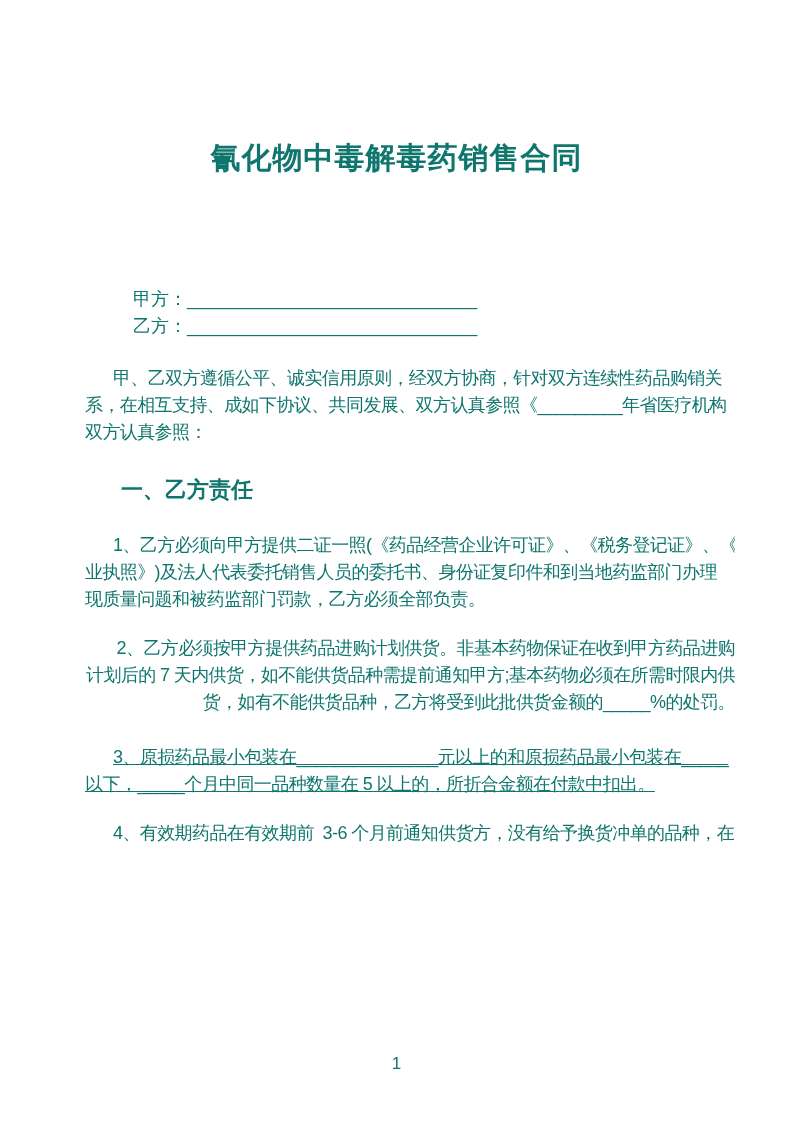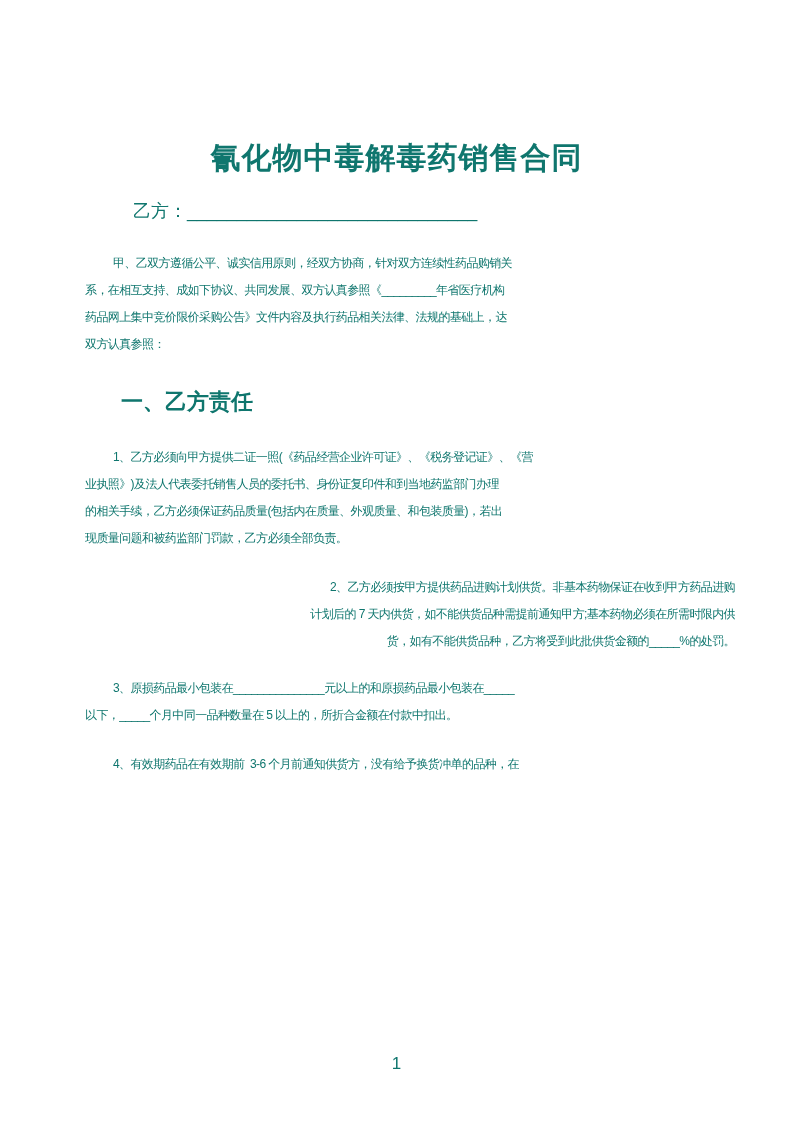--- a/index.html
+++ b/index.html
@@ -25,28 +25,28 @@
     letter-spacing: 1px;
   }
   .party-row {
     margin-left: 85px;
     padding-left: 48px;
     font-size: 18px;
     line-height: 27px;
     white-space: pre;
   }
   .party-row-a { margin-top: 113px; }
-  .party-row-b { margin-top: 25px; }
+  .party-row-b { }
   .party-blank {
     letter-spacing: 0;
   }
   .para {
     margin-left: 85px;
     width: 650px;
-    font-size: 12px;
+    font-size: 18px;
     line-height: 27px;
     letter-spacing: -0.6px;
     overflow: hidden;
   }
   .para .line {
     white-space: pre;
     height: 27px;
   }
   .para .line.first {
     padding-left: 28px;
@@ -56,55 +56,54 @@
     margin-top: 30px;
     margin-left: 85px;
     padding-left: 36px;
     font-size: 22px;
     line-height: 27px;
     font-weight: bold;
     white-space: pre;
   }
   .clause-1 { margin-top: 29px; }
   .clause-2 { margin-top: 22px; text-align: right; }
-  .clause-3 { margin-top: 20px; }
+  .clause-3 { margin-top: 28px; text-decoration: underline; }
   .clause-4 { margin-top: 22px; }
   .page-footer {
     position: absolute;
     top: 1050px;
     left: 0;
     width: 100%;
     text-align: center;
     font-size: 17px;
     line-height: 27px;
   }
 </style>
 </head>
 <body>
 
 <div class="page">
 
   <h1 class="title">氰化物中毒解毒药销售合同</h1>
 
+  <div class="party-row party-row-a"><span>甲方：</span><span class="party-blank">_____________________________</span></div>
 
   <div class="party-row party-row-b"><span>乙方：</span><span class="party-blank">_____________________________</span></div>
 
   <div class="para intro">
     <div class="line first">甲、乙双方遵循公平、诚实信用原则，经双方协商，针对双方连续性药品购销关</div>
     <div class="line">系，在相互支持、成如下协议、共同发展、双方认真参照《_________年省医疗机构</div>
-    <div class="line">药品网上集中竞价限价采购公告》文件内容及执行药品相关法律、法规的基础上，达</div>
     <div class="line">双方认真参照：</div>
   </div>
 
   <div class="heading">一、乙方责任</div>
 
   <div class="para clause-1">
     <div class="line first">1、乙方必须向甲方提供二证一照(《药品经营企业许可证》、《税务登记证》、《营</div>
     <div class="line">业执照》)及法人代表委托销售人员的委托书、身份证复印件和到当地药监部门办理</div>
-    <div class="line">的相关手续，乙方必须保证药品质量(包括内在质量、外观质量、和包装质量)，若出</div>
     <div class="line">现质量问题和被药监部门罚款，乙方必须全部负责。</div>
   </div>
 
   <div class="para clause-2">
     <div class="line first">2、乙方必须按甲方提供药品进购计划供货。非基本药物保证在收到甲方药品进购</div>
     <div class="line">计划后的 7 天内供货，如不能供货品种需提前通知甲方;基本药物必须在所需时限内供</div>
     <div class="line">货，如有不能供货品种，乙方将受到此批供货金额的_____%的处罚。</div>
   </div>
 
   <div class="para clause-3">

